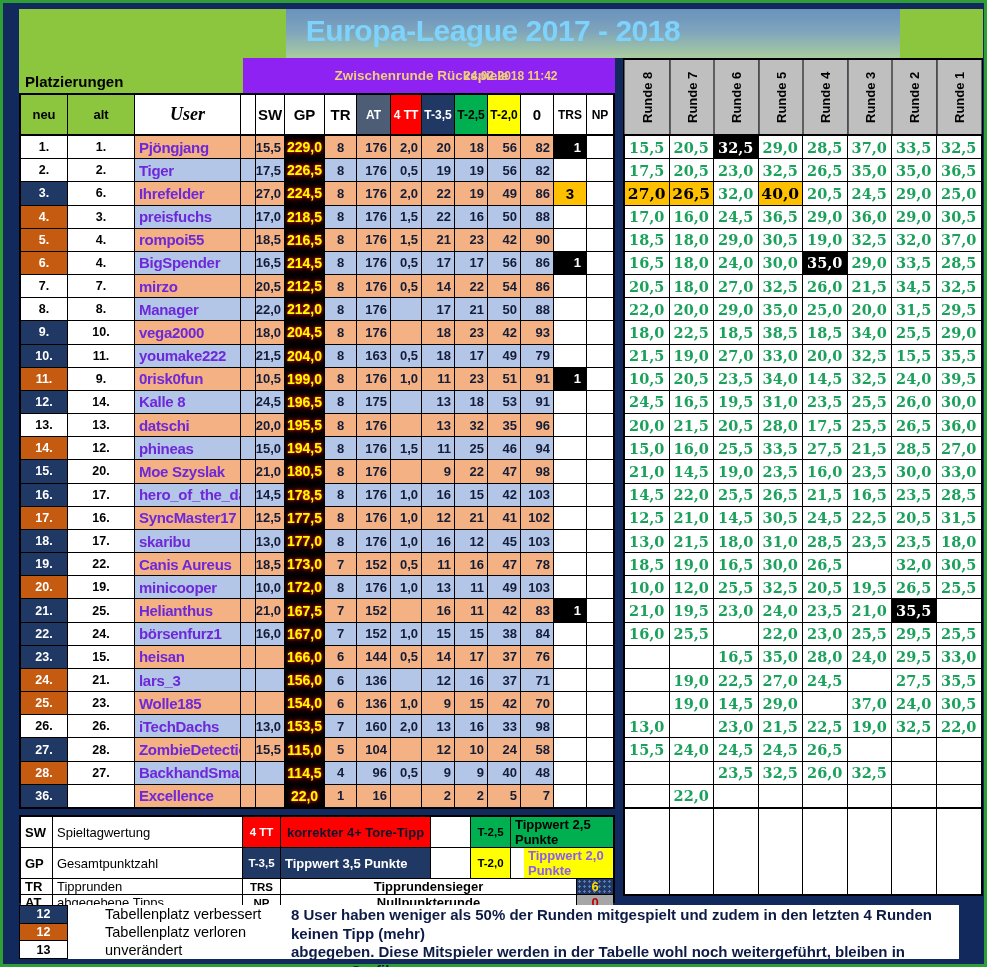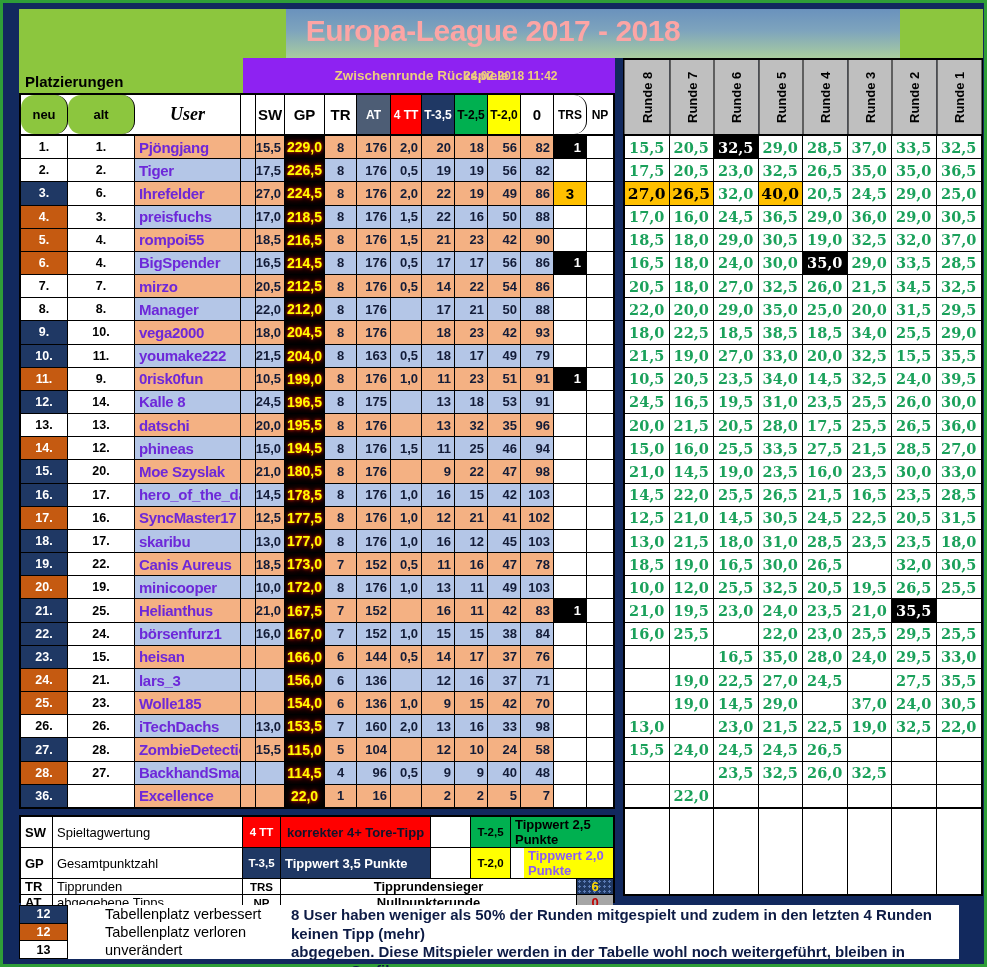--- a/index.html
+++ b/index.html
@@ -4,41 +4,41 @@
 <style>
   html,body{margin:0;padding:0;width:987px;height:967px;overflow:hidden;
     font-family:"Liberation Sans",sans-serif;}
   .page{position:relative;width:987px;height:967px;background:#12295e;
     border:3px solid #2f9e38;box-sizing:border-box;}
 
   
   .topband{position:absolute;left:16px;top:6px;width:964px;height:49px;
     background:linear-gradient(to bottom,#6a92bd 0%,#7ea4bd 45%,#a9cd9f 100%);}
   .pagetitle{position:absolute;left:280px;top:11px;width:420px;text-align:center;
-    color:#fca5a5;font-size:30px;font-weight:bold;letter-spacing:-0.5px;}
+    color:#7dd3fc;font-size:30px;font-weight:bold;letter-spacing:-0.5px;}
   .corner{position:absolute;background:#8cc63e;}
   .corner.tl{left:16px;top:6px;width:267px;height:84px;border-bottom:2px solid #000;}
   .corner.tr{left:897px;top:6px;width:83px;height:49px;}
   .platz{position:absolute;left:6px;bottom:3px;color:#000;font-weight:bold;font-size:15px;}
   .purple{position:absolute;left:240px;top:55px;width:372px;height:35px;background:#8e22f2;}
   .purple span{position:absolute;top:0;height:35px;display:flex;align-items:center;
     color:#eecd7d;font-weight:bold;white-space:nowrap;}
   .purple .sub{left:48%;transform:translateX(-50%);font-size:13.5px;}
   .purple .dt{left:72%;transform:translateX(-50%);font-size:12px;}
 
   
   .lgrid{display:grid;grid-template-columns:47px 67px 106px 15px 29px 40px 32px 34px 31px 33px 33px 33px 33px 33px 1fr;}
   .rgrid{display:grid;grid-template-columns:repeat(8,1fr);}
 
   
   .lhead{position:absolute;left:16px;top:90px;width:596px;height:43px;
     border:2px solid #000;box-sizing:border-box;background:#fff;}
   .hc{border-right:1px solid #000;display:flex;align-items:center;justify-content:center;
     font-weight:bold;color:#000;background:#fff;font-size:15px;overflow:hidden;}
-  .hc.small{font-size:12px;border-radius:13px;}
+  .hc.small{font-size:12px;}
   .hc.green{background:#8cc63e;font-size:13px;}
   .hc.userh{font-family:"Liberation Serif",serif;font-style:italic;font-size:18px;}
   .hc.slate{background:#4d5d75;color:#fff;font-size:12px;}
   .hc.red{background:#ff0000;color:#fff;font-size:12px;}
   .hc.hnavy{background:#1f3864;color:#fff;font-size:12px;}
   .hc.hgreen{background:#00b050;color:#000;font-size:12px;}
   .hc.hyellow{background:#ffff00;color:#000;font-size:12px;}
   .hc:last-child{border-right:none;}
 
   

